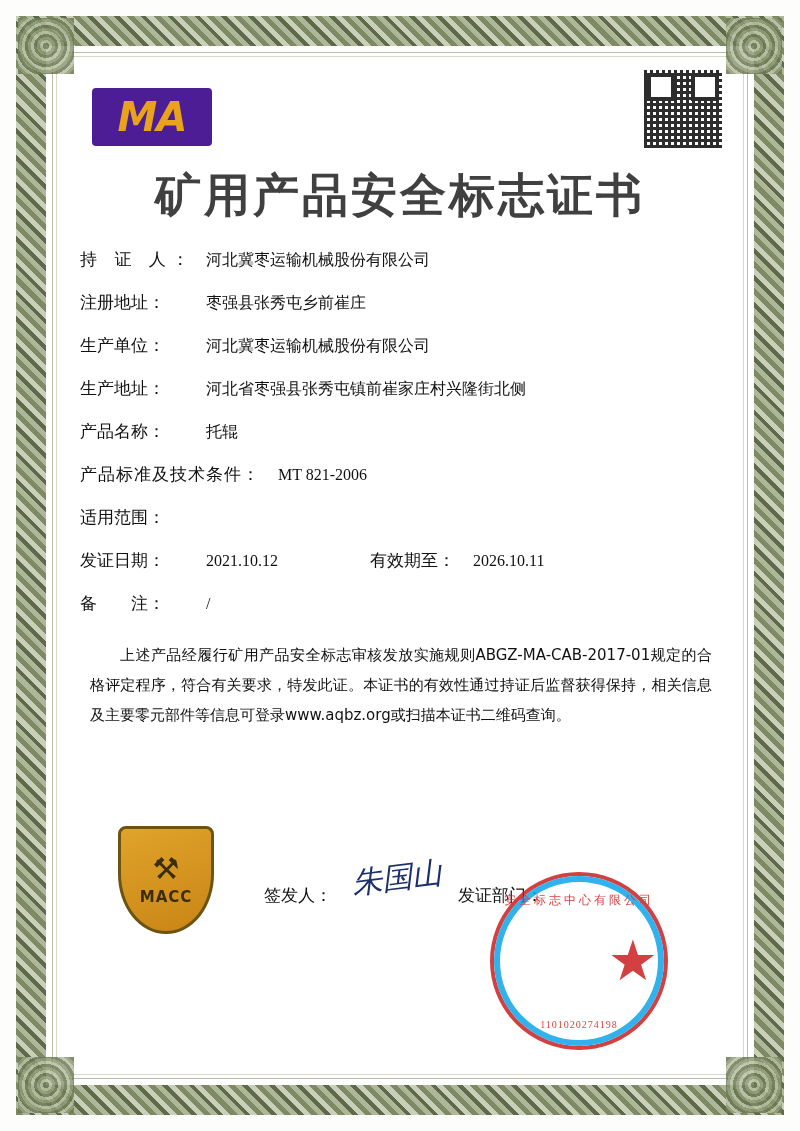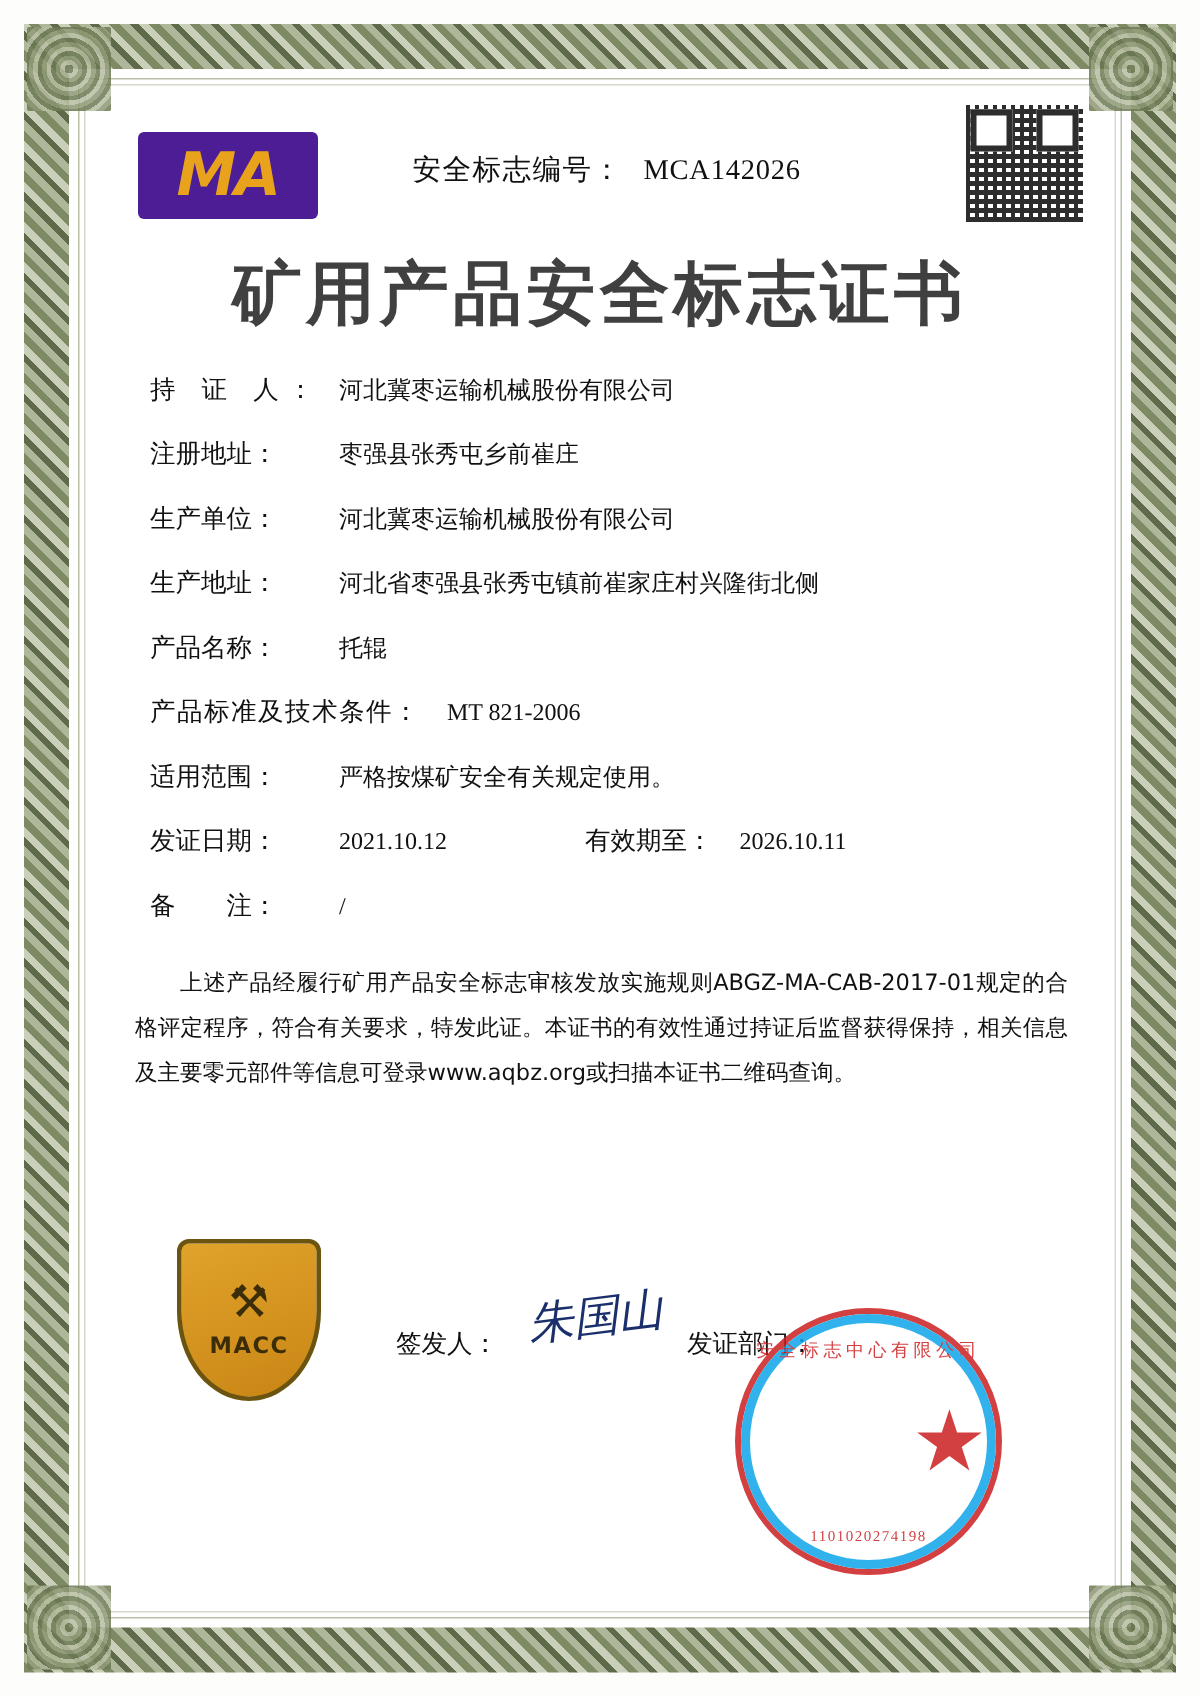--- a/index.html
+++ b/index.html
@@ -148,21 +148,21 @@
     font-family: "DejaVu Sans", sans-serif;
     font-weight: bold;
     font-size: 46px;
     letter-spacing: 3px;
     color: #404040;
   }
 
   
   .fields {
     position: absolute;
-    left: 40px;
+    left: 20px;
     top: 188px;
     width: 630px;
   }
   .field-row {
     display: flex;
     align-items: baseline;
     height: 43px;
   }
   .f-label {
     font-family: "DejaVu Sans", sans-serif;
@@ -329,23 +329,20 @@
   <div class="corner br"></div>
 
   <div class="content">
 
     <div class="ma-logo">
       <span>MA</span>
     </div>
 
     <div class="qr"></div>
 
-    <div class="cert-no">
-      <span>安全标志编号：</span><span class="num">MCA142026</span>
-    </div>
 
     <div class="doc-title">矿用产品安全标志证书</div>
 
     <div class="fields">
 
       <div class="field-row">
         <span class="f-label w-label sp1">持 证 人：</span>
         <span class="f-value">河北冀枣运输机械股份有限公司</span>
       </div>
 
@@ -370,21 +367,20 @@
       </div>
 
 
       <div class="field-row">
         <span class="f-label sp2">产品标准及技术条件：</span>
         <span class="f-value mono">MT 821-2006</span>
       </div>
 
       <div class="field-row">
         <span class="f-label w-label">适用范围：</span>
-        <span class="f-value">严格按煤矿安全有关规定使用。</span>
       </div>
 
       <div class="field-row">
         <span class="f-label w-label">发证日期：</span>
         <span class="f-value mono">2021.10.12</span>
         <span class="inline-label">有效期至：</span>
         <span class="f-value mono">2026.10.11</span>
       </div>
 
       <div class="field-row">

